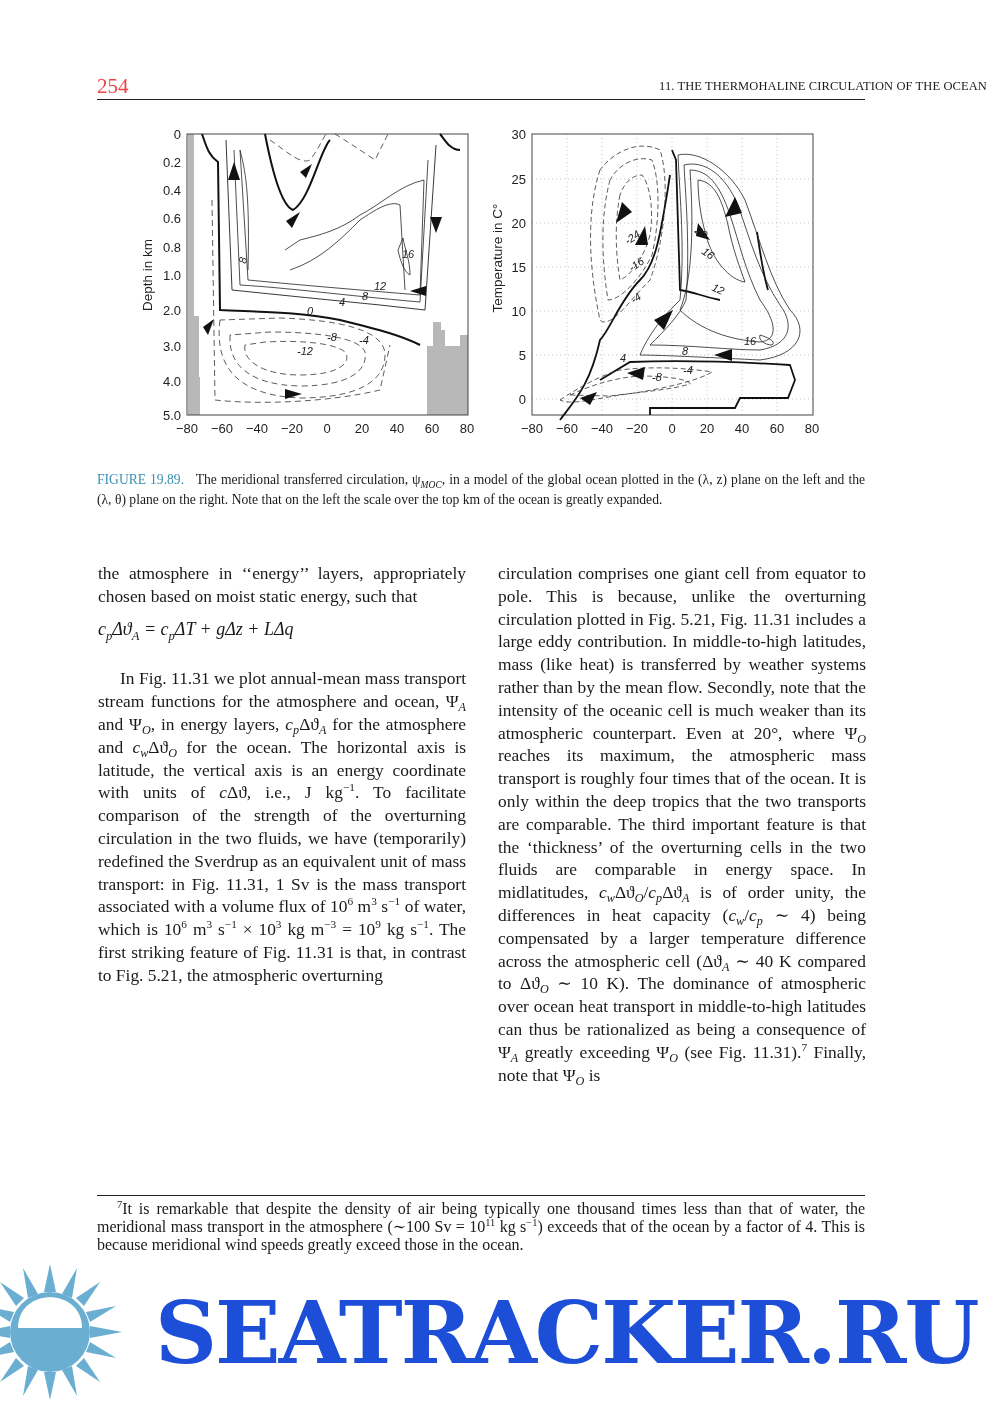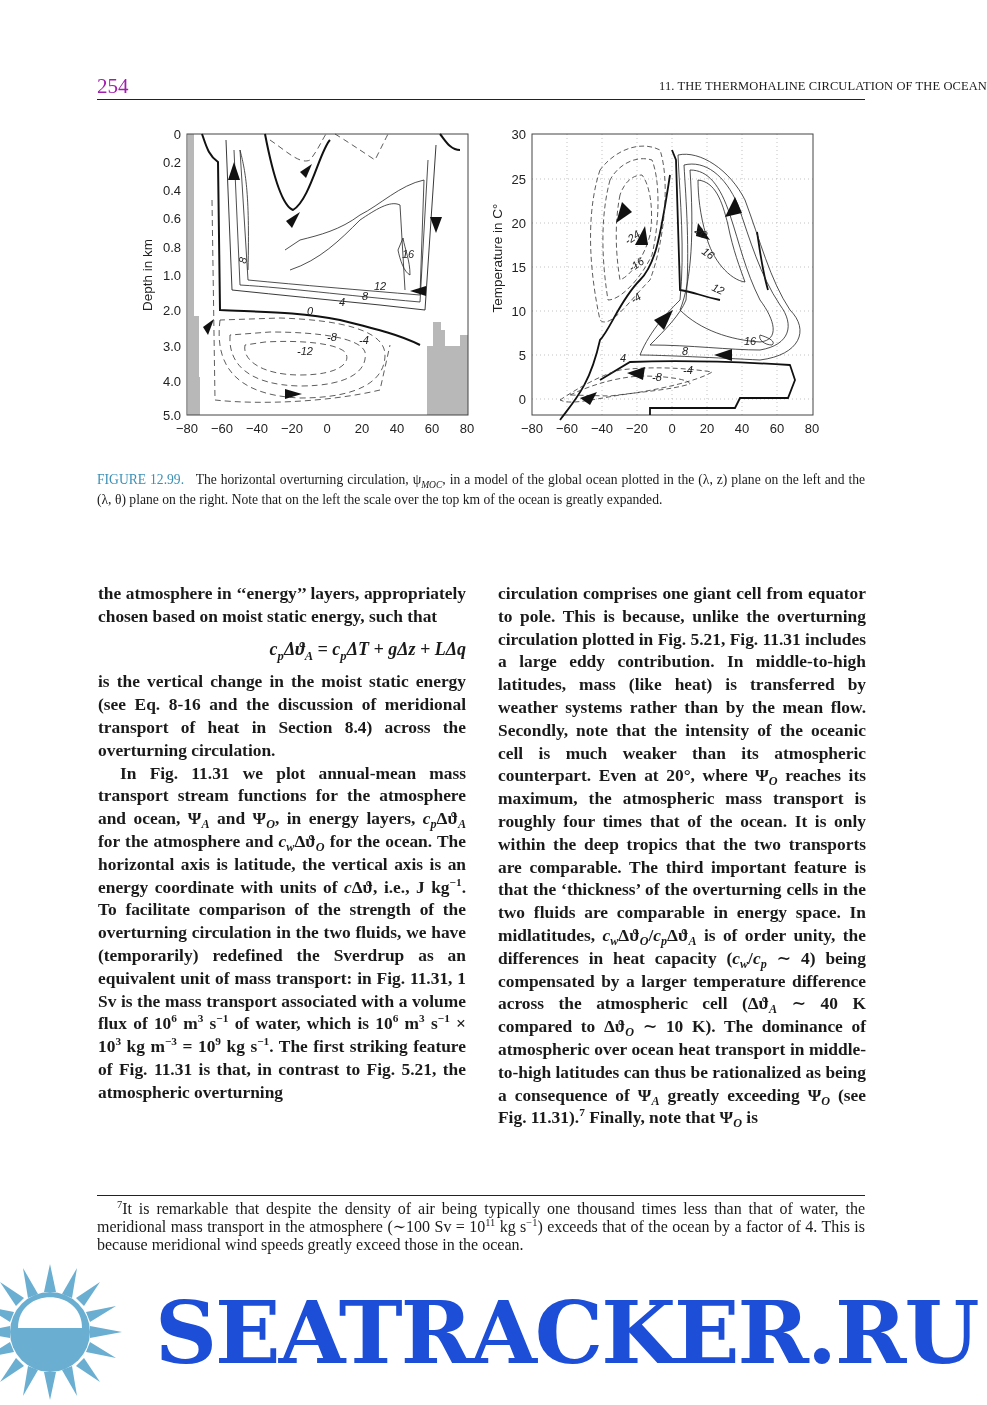--- a/index.html
+++ b/index.html
@@ -1,36 +1,36 @@
 <!DOCTYPE html>
 <html><head>
 <meta charset="utf-8">
 <style>
   html, body { margin:0; padding:0; background:#ffffff; }
   body { width:987px; height:1405px; position:relative; overflow:hidden;
          font-family:"Liberation Serif", "DejaVu Serif", serif; color:#1a1a1a; }
-  .page-number { position:absolute; left:97px; top:74px; font-size:21px; color:#a21caf; }
+  .page-number { position:absolute; left:97px; top:74px; font-size:21px; color:#ef4444; }
   .running-head { position:absolute; left:0; width:987px; top:79px; text-align:right;
                   font-size:12.5px; letter-spacing:0.1px; padding-left:20px; box-sizing:border-box; }
   .head-rule { position:absolute; left:97px; width:768px; top:99px; height:1px; background:#222; }
 
   .chart { position:absolute; }
   .chart svg { overflow:visible; }
   .tick-label { font-family:"Liberation Sans", "DejaVu Sans", sans-serif; font-size:13px; fill:#222; }
   .axis-title { font-family:"Liberation Sans", "DejaVu Sans", sans-serif; font-size:13.5px; fill:#222; }
   .contour-label { font-family:"Liberation Sans", "DejaVu Sans", sans-serif; font-size:11px; fill:#222; font-style:italic; }
 
   .caption { position:absolute; left:97px; top:470px; width:768px; font-size:13.6px; line-height:19.5px; text-align:justify; }
   .caption .fig-label { color:#3a8fb5; }
-  .col { position:absolute; top:582px; width:368px; font-size:17.4px; line-height:22.8px; text-align:justify;font-weight:bold; }
+  .col { position:absolute; top:562px; width:368px; font-size:17.4px; line-height:22.8px; text-align:justify; }
   .col.left { left:98px; }
   .col.right { left:498px; }
   .col p { margin:0; }
   .col p.indent { text-indent:22px; }
-  .equation { text-align:right; margin:10px 0 10px 0; font-style:italic; font-size:18px; }
+  .equation { text-align:left; margin:10px 0 27px 0; font-style:italic; font-size:18px; }
   .foot-rule { position:absolute; left:97px; width:768px; top:1195px; height:1px; background:#222; }
   .footnote { position:absolute; left:97px; top:1200px; width:768px; font-size:16px; line-height:18px; text-align:justify; text-indent:20px; }
   sup { font-size:65%; line-height:0; }
   sub { font-size:70%; line-height:0; }
 
   .watermark { position:absolute; left:0; top:1262px; width:987px; height:143px; }
   .wm-text { position:absolute; left:155px; top:1290px; font-family:"DejaVu Serif", "Liberation Serif", serif;
              font-weight:bold; font-size:86px; letter-spacing:-2px; color:#1d4ed8; line-height:1; }
 </style>
 </head>
@@ -199,28 +199,27 @@
       <text class="tick-label" x="707" y="433">20</text>
       <text class="tick-label" x="742" y="433">40</text>
       <text class="tick-label" x="777" y="433">60</text>
       <text class="tick-label" x="812" y="433">80</text>
     </g>
     <text class="axis-title" x="502" y="258" text-anchor="middle" transform="rotate(-90 502 258)">Temperature in C°</text>
   </svg>
 </div>
 
 <div class="caption">
-  <span class="fig-label">FIGURE 12.99.</span>&nbsp;&nbsp;
-  <span>The horizontal overturning circulation, ψ</span><sub style="font-style:italic">MOC</sub><span>, in a model of the global ocean plotted in the (λ, z) plane on the left and the (λ, θ) plane on the right. Note that on the left the scale over the top km of the ocean is greatly expanded.</span>
+  <span class="fig-label">FIGURE 19.89.</span>&nbsp;&nbsp;
+  <span>The meridional transferred circulation, ψ</span><sub style="font-style:italic">MOC</sub><span>, in a model of the global ocean plotted in the (λ, z) plane on the left and the (λ, θ) plane on the right. Note that on the left the scale over the top km of the ocean is greatly expanded.</span>
 </div>
 
 <div class="col left">
   <p>the atmosphere in ‘‘energy’’ layers, appropriately chosen based on moist static energy, such that</p>
   <div class="equation">c<sub>p</sub>Δϑ<sub>A</sub> = c<sub>p</sub>ΔT + gΔz + LΔq</div>
-  <p>is the vertical change in the moist static energy (see Eq. 8-16 and the discussion of meridional transport of heat in Section 8.4) across the overturning circulation.</p>
   <p class="indent"><span>In Fig. 11.31 we plot annual-mean mass transport stream functions for the atmosphere and ocean, Ψ</span><sub><i>A</i></sub><span> and Ψ</span><sub><i>O</i></sub><span>, in energy layers, </span><i>c<sub>p</sub></i>Δϑ<sub><i>A</i></sub><span> for the atmosphere and </span><i>c<sub>w</sub></i>Δϑ<sub><i>O</i></sub><span> for the ocean. The horizontal axis is latitude, the vertical axis is an energy coordinate with units of </span><i>c</i>Δϑ<span>, i.e., J kg</span><sup>−1</sup><span>. To facilitate comparison of the strength of the overturning circulation in the two fluids, we have (temporarily) redefined the Sverdrup as an equivalent unit of mass transport: in Fig. 11.31, 1 Sv is the mass transport associated with a volume flux of 10</span><sup>6</sup><span> m</span><sup>3</sup><span> s</span><sup>−1</sup><span> of water, which is 10</span><sup>6</sup> m<sup>3</sup> s<sup>−1</sup><span> × 10</span><sup>3</sup><span> kg m</span><sup>−3</sup><span> = 10</span><sup>9</sup><span> kg s</span><sup>−1</sup><span>. The first striking feature of Fig. 11.31 is that, in contrast to Fig. 5.21, the atmospheric overturning</span></p>
 </div>
 
 <div class="col right">
   <p><span>circulation comprises one giant cell from equator to pole. This is because, unlike the overturning circulation plotted in Fig. 5.21, Fig. 11.31 includes a large eddy contribution. In middle-to-high latitudes, mass (like heat) is transferred by weather systems rather than by the mean flow. Secondly, note that the intensity of the oceanic cell is much weaker than its atmospheric counterpart. Even at 20°, where Ψ</span><sub><i>O</i></sub><span> reaches its maximum, the atmospheric mass transport is roughly four times that of the ocean. It is only within the deep tropics that the two transports are comparable. The third important feature is that the ‘thickness’ of the overturning cells in the two fluids are comparable in energy space. In midlatitudes, </span><i>c<sub>w</sub></i>Δϑ<sub><i>O</i></sub>/<i>c<sub>p</sub></i>Δϑ<sub><i>A</i></sub><span> is of order unity, the differences in heat capacity (</span><i>c<sub>w</sub></i>/<i>c<sub>p</sub></i><span> ∼ 4) being compensated by a larger temperature difference across the atmospheric cell (Δϑ</span><sub><i>A</i></sub><span> ∼ 40 K compared to Δϑ</span><sub><i>O</i></sub><span> ∼ 10 K). The dominance of atmospheric over ocean heat transport in middle-to-high latitudes can thus be rationalized as being a consequence of Ψ</span><sub><i>A</i></sub><span> greatly exceeding Ψ</span><sub><i>O</i></sub><span> (see Fig. 11.31).</span><sup>7</sup><span> Finally, note that Ψ</span><sub><i>O</i></sub><span> is</span></p>
 </div>
 
 <div class="foot-rule"></div>
 <div class="footnote"><sup>7</sup><span>It is remarkable that despite the density of air being typically one thousand times less than that of water, the meridional mass transport in the atmosphere (∼100 Sv = 10</span><sup>11</sup><span> kg s</span><sup>−1</sup><span>) exceeds that of the ocean by a factor of 4. This is because meridional wind speeds greatly exceed those in the ocean.</span></div>
 

